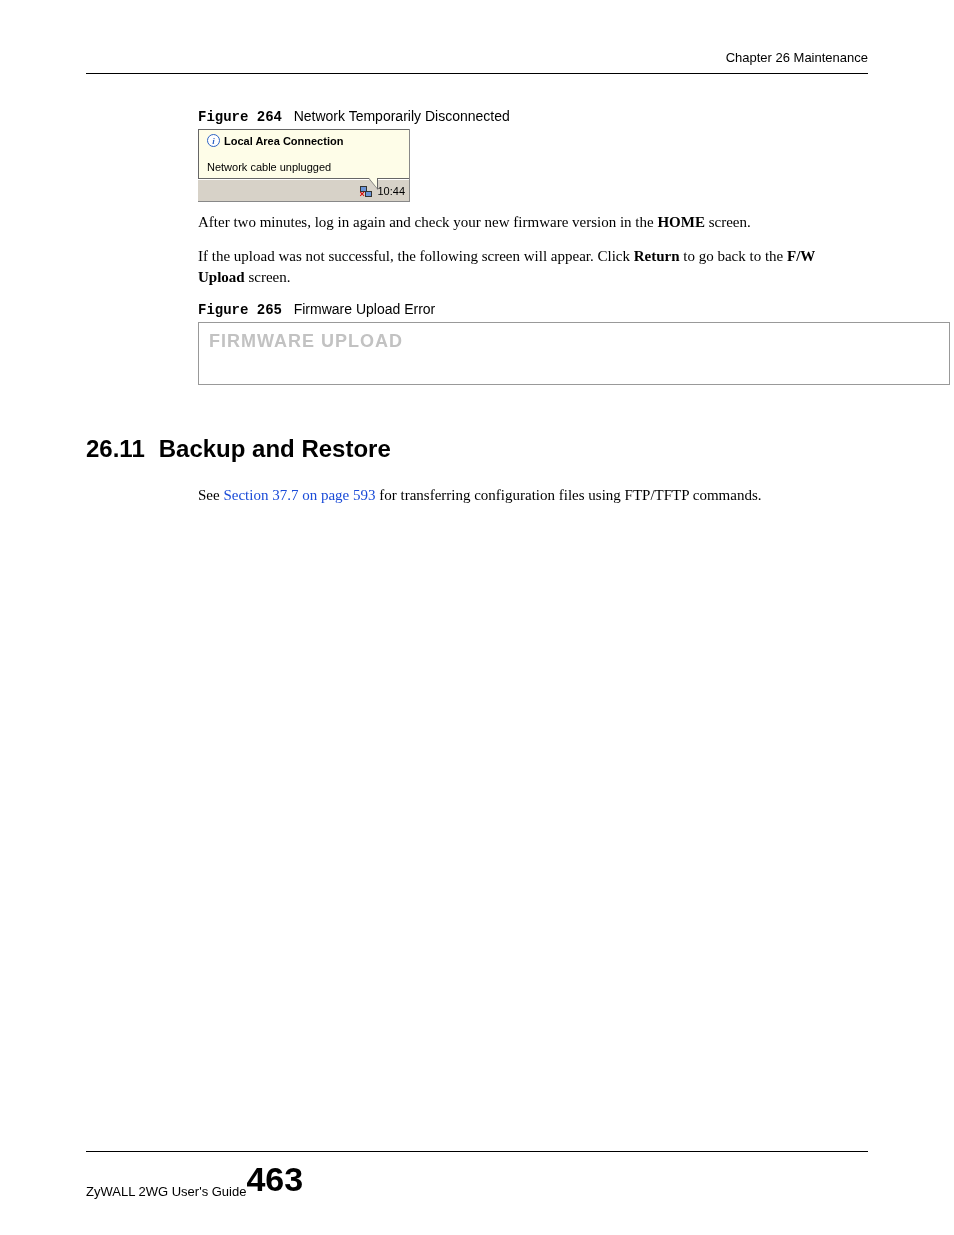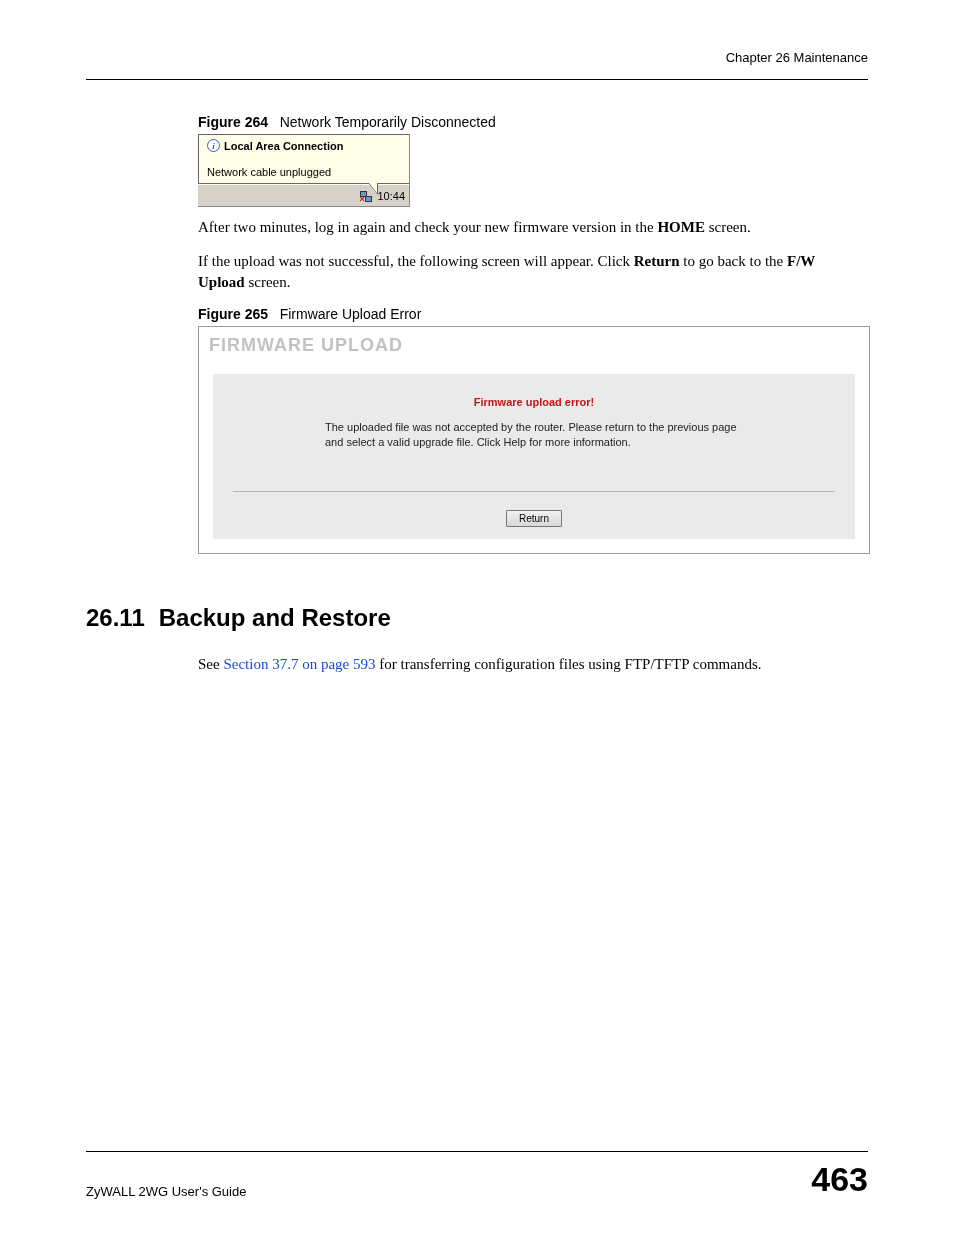--- a/index.html
+++ b/index.html
@@ -8,33 +8,33 @@
       font-size: 15px;
       color: #000;
       background: #fff;
       width: 954px;
       height: 1235px;
       position: relative;
       padding: 50px 86px 40px 86px;
     }
     .header-line {
       border-bottom: 1.5px solid #000;
-      padding-bottom: 14px;
+      padding-bottom: 8px;
       margin-bottom: 34px;
       text-align: right;
       font-family: Arial, Helvetica, sans-serif;
       font-size: 13px;
     }
     .content { padding-left: 112px; }
     .fig-caption {
       font-family: Arial, Helvetica, sans-serif;
       font-size: 14px;
       margin-bottom: 4px;
     }
-    .fig-caption .fig-num { font-weight: bold; }
+    .fig-caption .fig-num { font-weight: bold; font-family: Liberation Mono, monospace; }
     
     .fig264 {
       width: 212px;
       margin-bottom: 10px;
       border-right: 1px solid #888;
       border-bottom: 1px solid #888;
     }
     .balloon {
       background: #fefde8;
       border: 1px solid #666;
@@ -107,21 +107,21 @@
     .net-x {
       position: absolute; color: #d00; font-size: 9px; font-weight: bold;
       bottom: -1px; left: 0;
     }
     .body-para { margin: 8px 8px 14px 0; line-height: 1.35; }
     
     .fig265 {
       border: 1px solid #999;
       background: #fff;
       padding: 0 0 14px 0;
-      width: 672px;
+      width: 752px;
       margin-bottom: 50px;
     }
     .fig265-title {
       font-family: Verdana, Arial, sans-serif;
       font-size: 18px;
       font-weight: bold;
       color: #c2c2c2;
       letter-spacing: 1px;
       padding: 8px 10px 18px 10px;
     }
@@ -168,21 +168,20 @@
     }
     .sect-heading .num { margin-right: 14px; }
     .link { color: #1a4bd8; }
     
     .footer-line {
       position: absolute;
       bottom: 36px;
       left: 86px; right: 86px;
       border-top: 1.5px solid #000;
       display: flex;
-      justify-content: space-between;
       align-items: flex-end;
       padding-top: 8px;
     }
     .footer-left {
       font-family: Arial, Helvetica, sans-serif;
       font-size: 13px;
     }
     .footer-right {
       font-family: Arial, Helvetica, sans-serif;
       font-size: 34px;
@@ -227,28 +226,20 @@
   <p class="body-para">
     <span>If the upload was not successful, the following screen will appear. Click </span><b>Return</b><span> to go back to the </span><b>F/W Upload</b><span> screen.</span>
   </p>
 
   <div class="fig-caption">
     <span class="fig-num">Figure 265</span>&nbsp;&nbsp;&nbsp;<span>Firmware Upload Error</span>
   </div>
 
   <div class="fig265">
     <div class="fig265-title">FIRMWARE UPLOAD</div>
-    <div class="fig265-panel">
-      <div class="error-title">Firmware upload error!</div>
-      <div class="error-msg">The uploaded file was not accepted by the router. Please return to the previous page and select a valid upgrade file. Click Help for more information.</div>
-      <hr class="panel-hr">
-      <div class="return-wrap">
-        <button class="return-btn">Return</button>
-      </div>
-    </div>
   </div>
 
   <h2 class="sect-heading">
     <span class="num">26.11</span><span>Backup and Restore</span>
   </h2>
 
   <p class="body-para">
     <span>See </span><span class="link">Section 37.7 on page 593</span><span> for transferring configuration files using FTP/TFTP commands.</span>
   </p>
 

